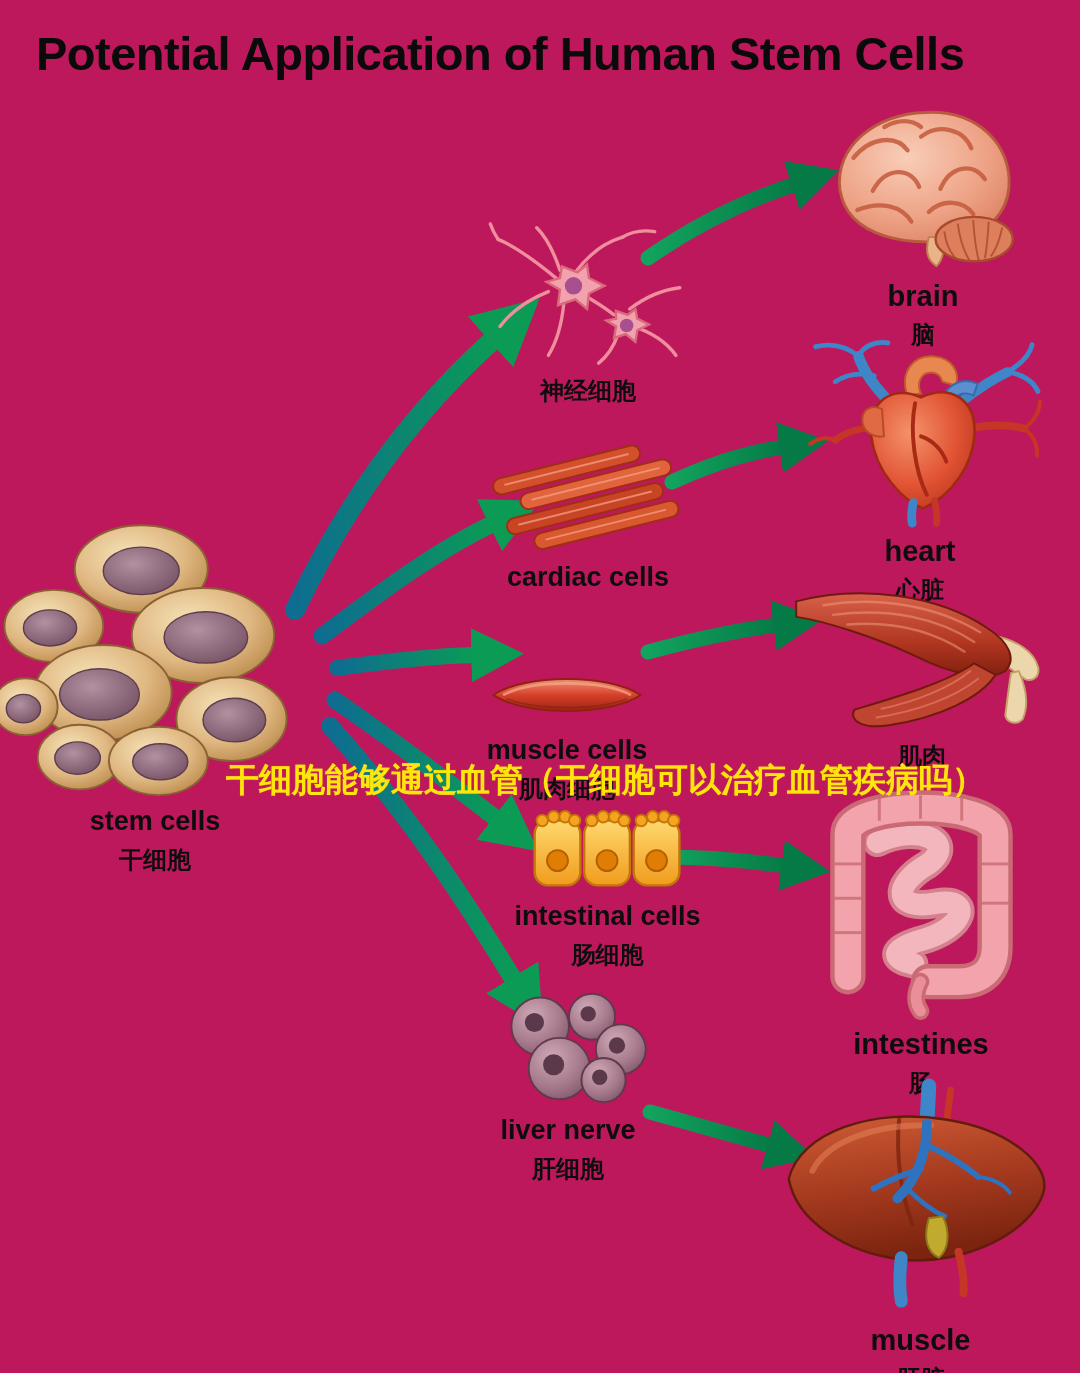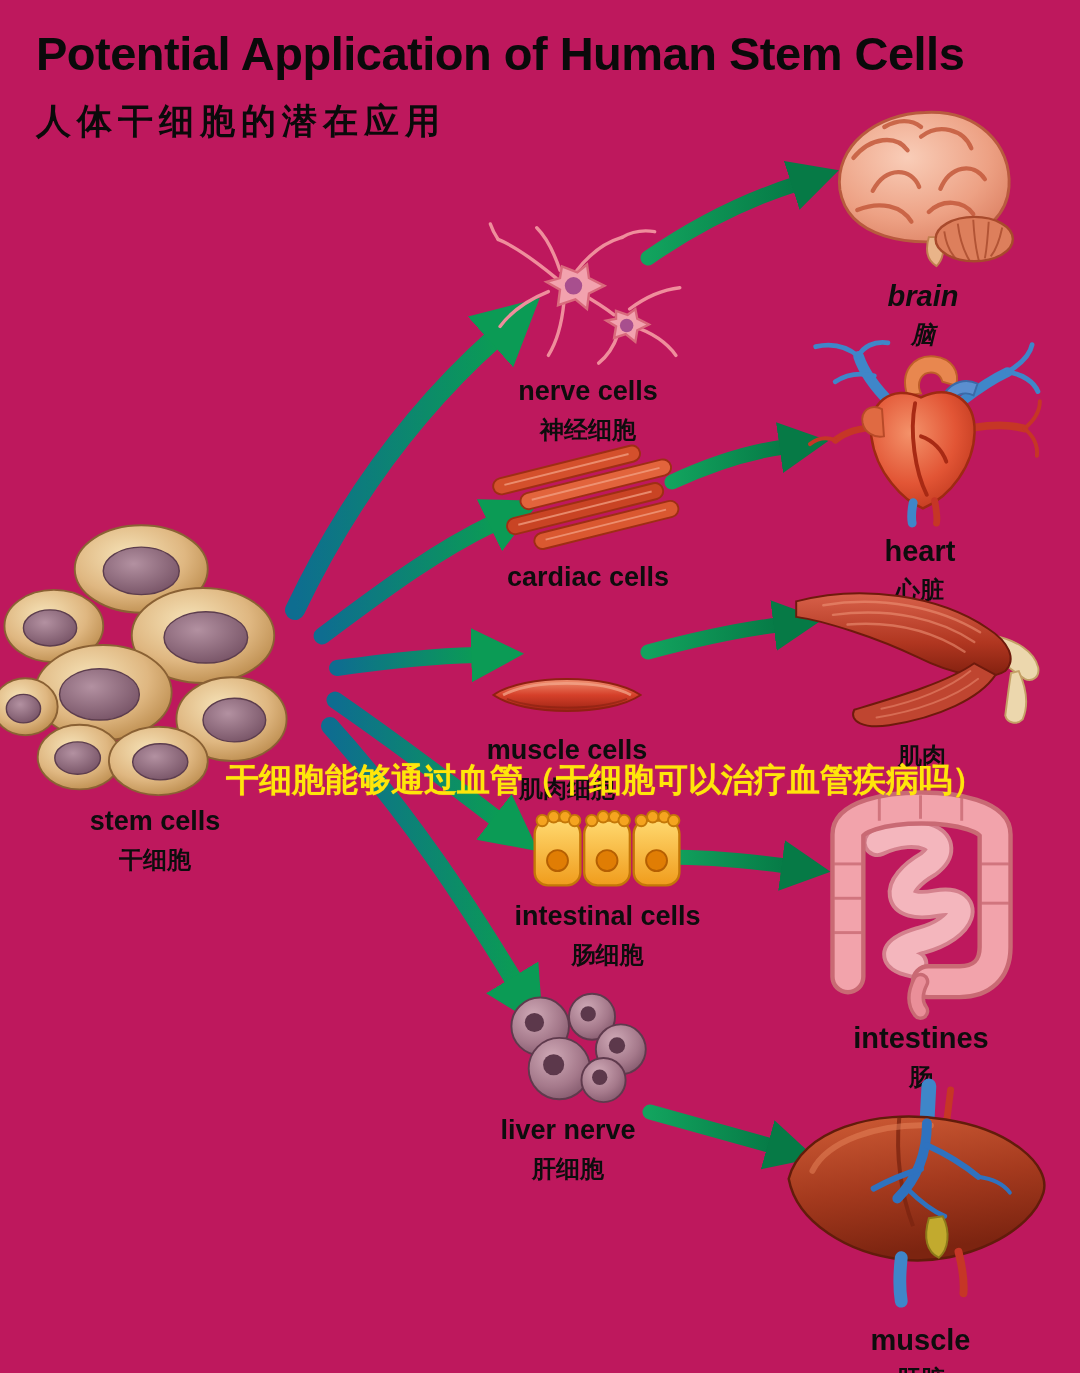--- a/index.html
+++ b/index.html
@@ -21,21 +21,20 @@
     position:absolute;left:226px;top:730px;z-index:10;font-size:33px;font-weight:700;
     color:#ffe60a;white-space:nowrap;text-shadow:0 0 1px rgba(255,230,10,.6);margin-top:28px;
   }
 </style>
 </head>
 <body>
 
 <div id="page">
 
   <div id="title">Potential Application of Human Stem Cells</div>
-  <div id="subtitle">人体干细胞的潜在应用</div>
 
   <svg id="arrows" width="1080" height="1373" viewBox="0 0 1080 1373">
     <defs>
       <linearGradient id="ar-tg" x1="0" y1="0" x2="1" y2="0">
         <stop offset="0" stop-color="#0e6d90"></stop>
           <stop offset="1" stop-color="#0b9b55"></stop>
       </linearGradient>
       <linearGradient id="ar-gg" x1="0" y1="0" x2="1" y2="0">
         <stop offset="0" stop-color="#12a35e"></stop>
           <stop offset="1" stop-color="#067a46"></stop>
@@ -120,21 +119,20 @@
           <path d="M152,108 C170,114 186,124 196,138"></path>
           <path d="M136,116 C132,128 126,138 116,146"></path>
         </g>
         <path d="M78,46 L94,52 L104,44 L106,58 L122,66 L106,74 L104,90 L92,80 L74,86 L76,70 L62,62 L76,58 Z" fill="#f2a2ae" stroke="#d96a7c" stroke-width="2.5"></path>
         <circle cx="90" cy="66" r="9" fill="#a84f8e"></circle>
         <path d="M134,92 L146,96 L154,90 L156,100 L168,106 L156,112 L154,124 L144,116 L132,120 L134,108 L124,102 L134,100 Z" fill="#f2a2ae" stroke="#d96a7c" stroke-width="2.5"></path>
         <circle cx="145" cy="107" r="7" fill="#a84f8e"></circle>
       </svg>
     </div>
     <figcaption>
-      <div class="lbl-en">nerve cells</div>
       <div class="lbl-zh">神经细胞</div>
     </figcaption>
   </figure>
 
   <figure class="fig" style="left:488px;top:448px;width:200px;">
     <div class="art">
       <svg viewBox="0 0 190 110" width="190" height="105">
         <g transform="rotate(-14 95 55)">
           <g stroke="#9e2e14" stroke-width="2">
             <rect x="2" y="10" width="158" height="17" rx="8.5" fill="#d4502c"></rect>
@@ -249,21 +247,21 @@
             <circle cx="120" cy="95" r="8"></circle>
         </g>
       </svg>
     </div>
     <figcaption>
       <div class="lbl-en">liver nerve</div>
       <div class="lbl-zh">肝细胞</div>
     </figcaption>
   </figure>
 
-  <figure class="fig org" style="left:808px;top:98px;width:230px;font-style:italic;">
+  <figure class="fig org" style="left:808px;top:98px;width:230px;">
     <div class="art">
       <svg viewBox="0 0 220 178" width="220" height="172">
         <defs>
           <radialGradient id="br-g" cx="40%" cy="35%" r="80%">
             <stop offset="0%" stop-color="#f9cdb8"></stop>
               <stop offset="60%" stop-color="#eda184"></stop>
               <stop offset="100%" stop-color="#d97a5c"></stop>
           </radialGradient>
         </defs>
         <path d="M24,95 C18,50 62,16 112,15 C166,12 202,48 199,92 C197,120 176,140 146,146 C98,154 32,146 24,95 Z" fill="url(#br-g)" stroke="#b85a3e" stroke-width="3"></path>
@@ -385,21 +383,21 @@
             <path d="M34,145 L62,145"></path>
             <path d="M34,180 L62,180"></path>
           <path d="M80,42 L80,66"></path>
             <path d="M122,40 L122,64"></path>
             <path d="M164,42 L164,66"></path>
           <path d="M184,110 L212,110"></path>
             <path d="M184,150 L212,150"></path>
         </g>
       </svg>
     </div>
-    <figcaption style="margin-top:4px;">
+    <figcaption style="margin-top:10px;">
       <div class="lbl-en">intestines</div>
       <div class="lbl-zh">肠</div>
     </figcaption>
   </figure>
 
   <figure class="fig org" style="left:778px;top:1082px;width:285px;">
     <div class="art">
       <svg viewBox="0 0 280 235" width="280" height="232">
         <defs>
           <linearGradient id="lv-g" x1="0" y1="0" x2="0.25" y2="1">

